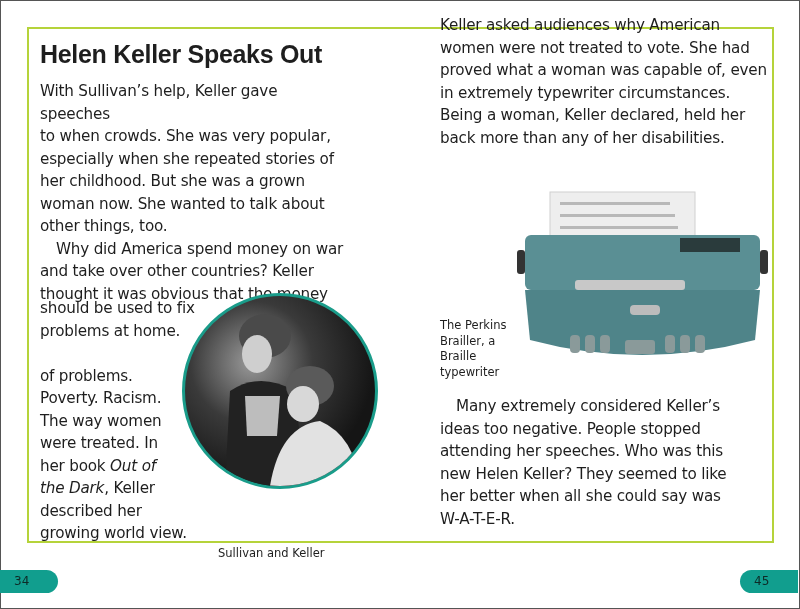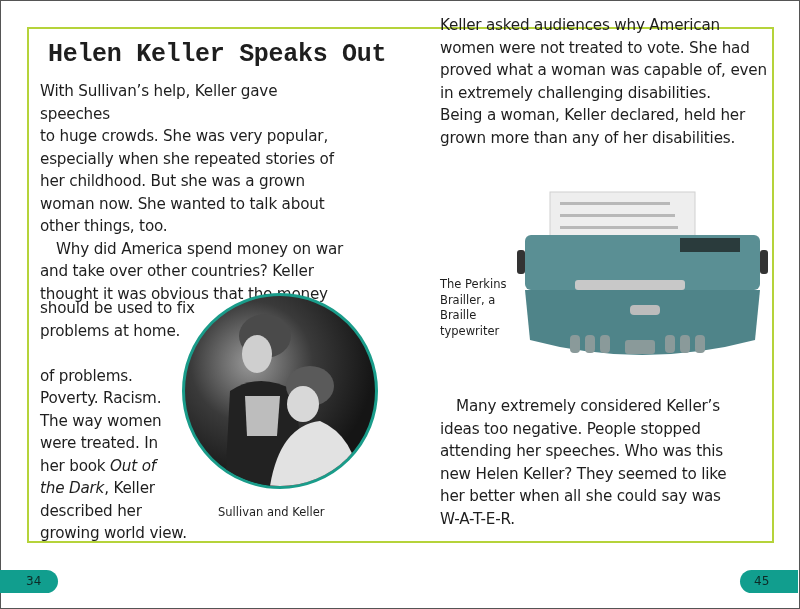--- a/index.html
+++ b/index.html
@@ -1,52 +1,52 @@
 <!DOCTYPE html>
 <html><head>
 <meta charset="utf-8">
 <style>
   html, body { margin:0; padding:0; }
   body { width:800px; height:609px; background:#ffffff; position:relative; overflow:hidden;
          font-family:"DejaVu Sans", sans-serif; color:#1e1e1e; }
   .outer { position:absolute; left:0; top:0; width:798px; height:607px; border:1px solid #555; }
   .frame { position:absolute; left:27px; top:27px; width:743px; height:512px; border:2px solid #b5d33a; }
-  .title { position:absolute; left:48px; top:40px; font-family:Liberation Mono, monospace; font-weight:bold;
+  .title { position:absolute; left:40px; top:40px; font-family:Liberation Sans, sans-serif; font-weight:bold;
            font-size:25px; letter-spacing:-0.3px; color:#1e1e1e; }
   .col { position:absolute; font-size:15.2px; line-height:22.5px; letter-spacing:-0.2px; }
   .col p { margin:0; }
   .indent { text-indent:16px; }
   .left { left:40px; top:80px; width:310px; }
   .left-narrow { left:40px; top:297px; width:170px; }
   .right-top { left:440px; top:14px; width:340px; }
   .right-bot { left:440px; top:395px; width:340px; }
   .photo { position:absolute; left:182px; top:293px; width:190px; height:190px; border-radius:50%;
            border:3px solid #1a9c8a; overflow:hidden;
            background: radial-gradient(circle at 35% 35%, #9a9a9a 0%, #3a3a3a 35%, #151515 70%); }
-  .cap { position:absolute; font-size:11.5px; line-height:15.5px; color:#1e1e1e; }
+  .cap { position:absolute; font-size:11.5px; line-height:15.5px; color:#1e1e1e;margin-top:41px; }
   .cap-photo { left:218px; top:505px; }
   .cap-brailler { left:440px; top:277px; width:80px; }
   .brailler { position:absolute; left:515px; top:190px; width:255px; height:180px; }
   .pagenum { position:absolute; top:570px; height:23px; background:#119e8e; color:#0d2b27;
              font-size:12px; line-height:23px; }
-  .pn-left { left:0; width:58px; border-radius:0 12px 12px 0; padding-left:26px; box-sizing:border-box; }
+  .pn-left { left:0; width:58px; border-radius:0 12px 12px 0; padding-left:14px; box-sizing:border-box; }
   .pn-right { right:2px; width:58px; border-radius:12px 0 0 12px; padding-left:14px; box-sizing:border-box; }
 </style>
 </head>
 <body>
 
 <div class="outer"></div>
 <div class="frame"></div>
 
 <div class="title">Helen Keller Speaks Out</div>
 
 <div class="col left">
   <p>
     <span>With Sullivan’s help, Keller gave speeches</span><br>
-    <span>to huge crowds. She was very popular,</span><br>
+    <span>to when crowds. She was very popular,</span><br>
     <span>especially when she repeated stories of</span><br>
     <span>her childhood. But she was a grown</span><br>
     <span>woman now. She wanted to talk about</span><br>
     <span>other things, too.</span>
   </p>
   <p class="indent">
     <span>Why did America spend money on war</span><br>
     <span>and take over other countries? Keller</span><br>
     <span>thought it was obvious that the money</span>
   </p>
@@ -77,23 +77,23 @@
     <path d="M85 190 Q95 130 135 125 Q170 140 175 190 Z" fill="#e2e2e2"></path>
   </svg>
 </div>
 <div class="cap cap-photo">Sullivan and Keller</div>
 
 <div class="col right-top" style="top:14px;">
   <p>
     <span>Keller asked audiences why American</span><br>
     <span>women were not treated to vote. She had</span><br>
     <span>proved what a woman was capable of, even</span><br>
-    <span>in extremely challenging disabilities.</span><br>
+    <span>in extremely typewriter circumstances.</span><br>
     <span>Being a woman, Keller declared, held her</span><br>
-    <span>grown more than any of her disabilities.</span>
+    <span>back more than any of her disabilities.</span>
   </p>
 </div>
 
 <div class="cap cap-brailler">
   <span>The Perkins</span><br>
   <span>Brailler, a</span><br>
   <span>Braille</span><br>
   <span>typewriter</span>
 </div>
 

